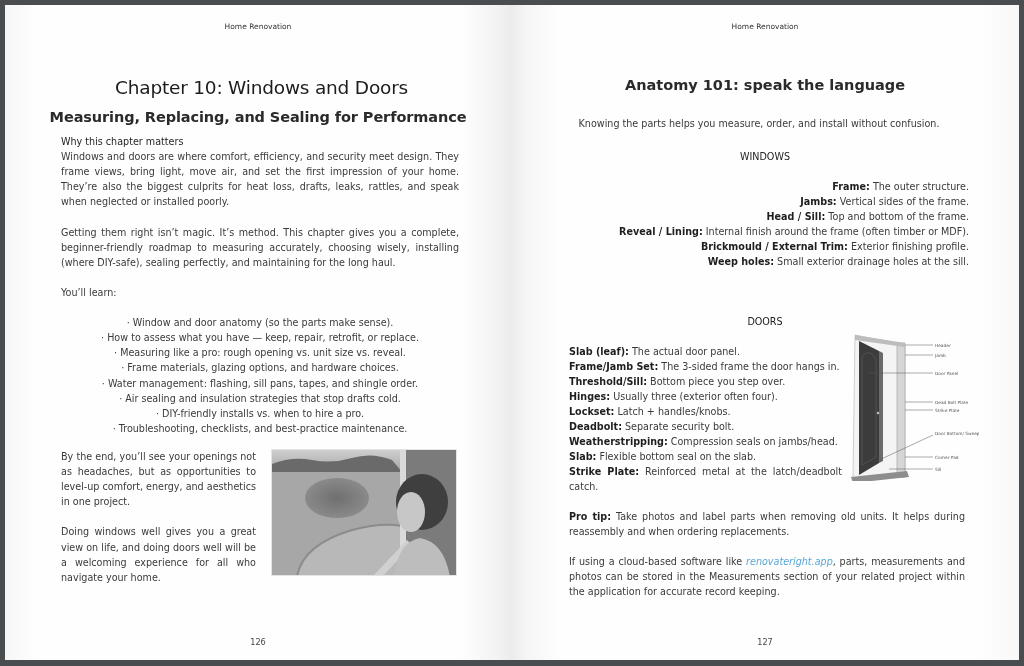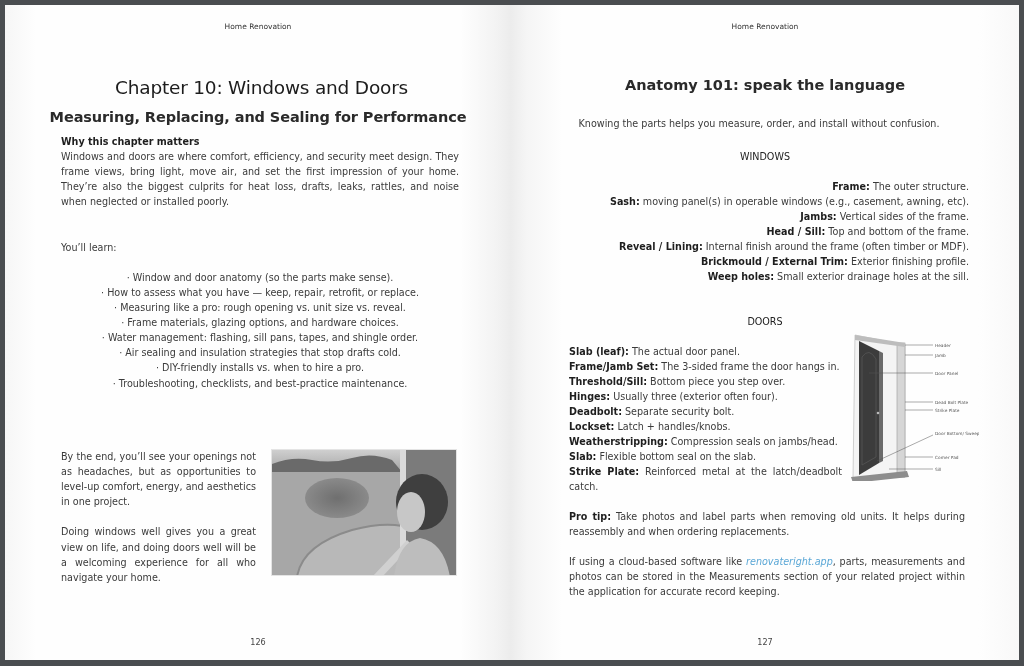--- a/index.html
+++ b/index.html
@@ -30,21 +30,21 @@
   }
   .chapter-subtitle {
     position: absolute; top: 104px; left: 0; right: 0; text-align: center;
     font-size: 14.5px; color: #2a2a2a; letter-spacing: -0.1px;
   }
   .body-left {
     position: absolute; left: 56px; top: 129px; width: 398px;
     font-size: 9.6px; line-height: 15.1px; color: #3a3a3a;
   }
   .body-left .para { text-align: justify; text-align-last: left; }
-  .body-left .section-label { font-weight: bold; color: #1e1e1e; }
+  .body-left .section-label { font-weight: normal; color: #1e1e1e; }
   .gap { height: 15.1px; }
   .bullets { list-style: none; text-align: center; }
   .bullets li::before { content: "\00B7\00A0"; }
 
   .closing-text {
     position: absolute; left: 56px; top: 444px; width: 195px;
     font-size: 9.6px; line-height: 15.1px; color: #3a3a3a; text-align: justify; text-align-last: left;
   }
   .photo {
     position: absolute; left: 266px; top: 444px; width: 186px; height: 127px;
@@ -86,22 +86,23 @@
 
 <div class="spread">
 
   <div class="page left">
     <div class="running-head">Home Renovation</div>
     <h1 class="chapter-title">Chapter 10: Windows and Doors</h1>
     <h2 class="chapter-subtitle">Measuring, Replacing, and Sealing for Performance</h2>
 
     <div class="body-left">
       <div class="section-label">Why this chapter matters</div>
-      <p class="para">Windows and doors are where comfort, efficiency, and security meet design. They frame views, bring light, move air, and set the first impression of your home. They’re also the biggest culprits for heat loss, drafts, leaks, rattles, and noise when neglected or installed poorly.</p>
-      <div class="gap"></div>
+      <p class="para">Windows and doors are where comfort, efficiency, and security meet design. They frame views, bring light, move air, and set the first impression of your home. They’re also the biggest culprits for heat loss, drafts, leaks, rattles, and speak when neglected or installed poorly.</p>
+      <div class="gap"></div>
+      <p class="para">Getting them right isn’t magic. It’s method. This chapter gives you a complete, beginner-friendly roadmap to measuring accurately, choosing wisely, installing (where DIY-safe), sealing perfectly, and maintaining for the long haul.</p>
       <div class="gap"></div>
       <p>You’ll learn:</p>
       <div class="gap"></div>
       <ul class="bullets">
         <li>Window and door anatomy (so the parts make sense).</li>
         <li>How to assess what you have — keep, repair, retrofit, or replace.</li>
         <li>Measuring like a pro: rough opening vs. unit size vs. reveal.</li>
         <li>Frame materials, glazing options, and hardware choices.</li>
         <li>Water management: flashing, sill pans, tapes, and shingle order.</li>
         <li>Air sealing and insulation strategies that stop drafts cold.</li>
@@ -149,37 +150,36 @@
 
   <div class="page right">
     <div class="running-head">Home Renovation</div>
     <h2 class="section-title">Anatomy 101: speak the language</h2>
     <p class="intro">Knowing the parts helps you measure, order, and install without confusion.</p>
 
     <div class="sub-heading" style="top:146px;">WINDOWS</div>
 
     <div class="defs defs-windows">
       <div class="row"><span class="term">Frame:</span><span> The outer structure.</span></div>
-      <div class="row"><span class="term">Sash:</span><span> moving panel(s) in operable windows (e.g., casement, awning, etc).</span></div>
       <div class="row"><span class="term">Jambs:</span><span> Vertical sides of the frame.</span></div>
       <div class="row"><span class="term">Head / Sill:</span><span> Top and bottom of the frame.</span></div>
       <div class="row"><span class="term">Reveal / Lining:</span><span> Internal finish around the frame (often timber or MDF).</span></div>
       <div class="row"><span class="term">Brickmould / External Trim:</span><span> Exterior finishing profile.</span></div>
       <div class="row"><span class="term">Weep holes:</span><span> Small exterior drainage holes at the sill.</span></div>
     </div>
 
     <div class="sub-heading" style="top:311px;">DOORS</div>
 
     <div class="defs defs-doors">
       <div class="row"><span class="term">Slab (leaf):</span><span> The actual door panel.</span></div>
       <div class="row"><span class="term">Frame/Jamb Set:</span><span> The 3-sided frame the door hangs in.</span></div>
       <div class="row"><span class="term">Threshold/Sill:</span><span> Bottom piece you step over.</span></div>
       <div class="row"><span class="term">Hinges:</span><span> Usually three (exterior often four).</span></div>
+      <div class="row"><span class="term">Lockset:</span><span> Latch + handles/knobs.</span></div>
       <div class="row"><span class="term">Deadbolt:</span><span> Separate security bolt.</span></div>
-      <div class="row"><span class="term">Lockset:</span><span> Latch + handles/knobs.</span></div>
       <div class="row"><span class="term">Weatherstripping:</span><span> Compression seals on jambs/head.</span></div>
       <div class="row"><span class="term">Slab:</span><span> Flexible bottom seal on the slab.</span></div>
       <div class="row justify"><span class="term">Strike Plate:</span><span> Reinforced metal at the latch/deadbolt catch.</span></div>
     </div>
 
     <div class="door-diagram" style="left:338px; top:326px;">
       <svg width="130" height="150" viewBox="0 0 130 150">
 
         <path d="M8 6 L52 14 L52 142 L8 150 Z" fill="none"></path>
         <polygon points="6,4 56,14 56,146 4,148" fill="#f4f4f4" stroke="#cfcfcf" stroke-width="1"></polygon>

